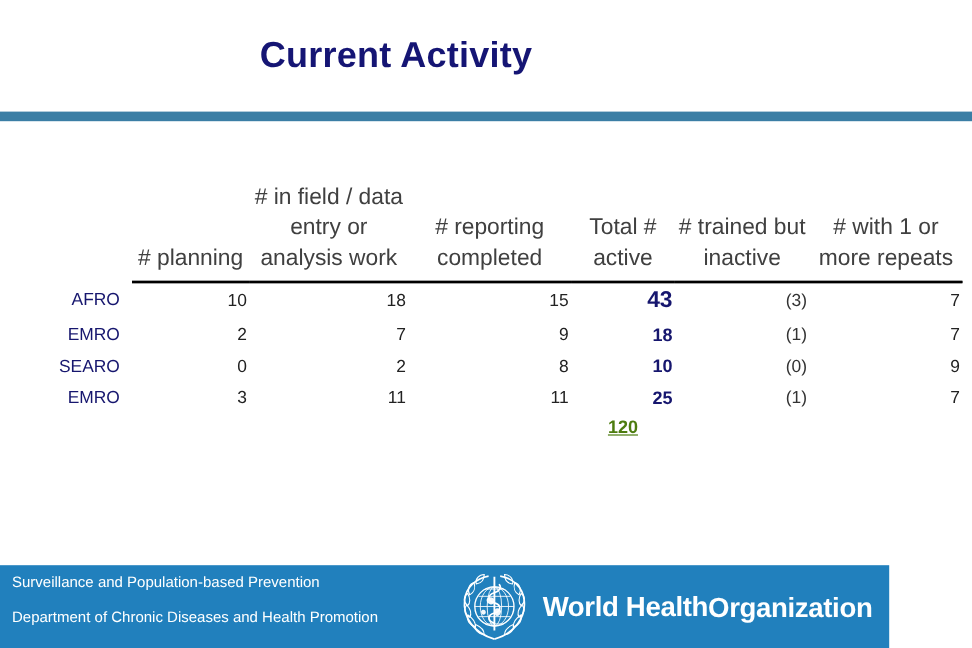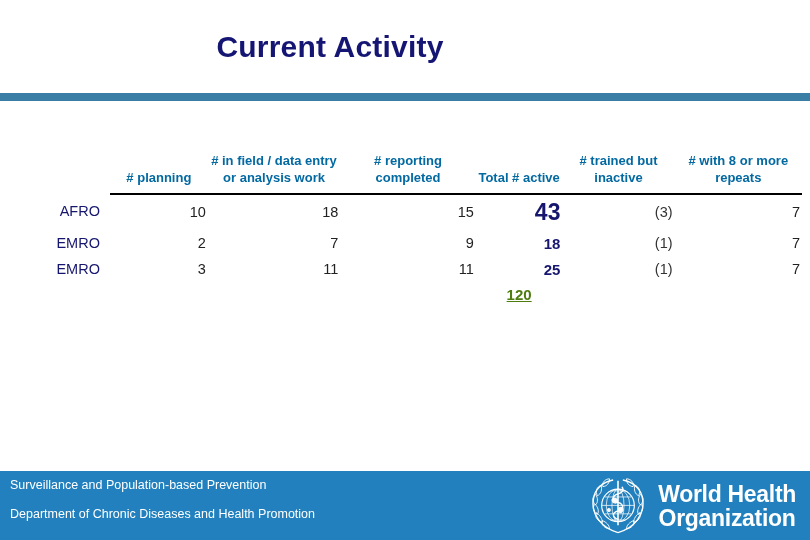--- a/index.html
+++ b/index.html
@@ -53,23 +53,23 @@
   }
   table.data-table col.c-label  { width: 100px; }
   table.data-table col.c-plan   { width: 96px; }
   table.data-table col.c-field  { width: 130px; }
   table.data-table col.c-report { width: 133px; }
   table.data-table col.c-total  { width: 85px; }
   table.data-table col.c-train  { width: 110px; }
   table.data-table col.c-rep    { width: 125px; }
 
   table.data-table thead th {
-    font-weight: bold;
-    font-size: 13px;
-    color: #0369a1;
+    font-weight: normal;
+    font-size: 19px;
+    color: #404040;
     vertical-align: bottom;
     text-align: center;
     padding: 0 2px 6px 2px;
     line-height: 1.33;
   }
   table.data-table thead th.blank-head {
     border-bottom: none;
   }
   table.data-table thead th.ruled {
     border-bottom: 2.4px solid #000000;
@@ -88,21 +88,21 @@
     font-weight: normal;
     color: #16166e;
     font-size: 14.5px;
   }
   table.data-table tbody td.total-col {
     font-weight: bold;
     color: #16166e;
     font-size: 15px;
   }
   table.data-table tbody tr:first-child td.total-col {
-    font-size: 23px;
+    font-size: 19px;
   }
   table.data-table tbody td.paren-col {
     color: #333333;
   }
   table.data-table tfoot td {
     font-size: 14.5px;
     padding: 3px 2px 0 2px;
     text-align: center;
   }
   table.data-table tfoot td.grand-total {
@@ -110,21 +110,21 @@
     color: #4d7c0f;
     font-size: 15px;
     text-decoration: underline;
   }
 
   
   .footer-band {
     position: absolute;
     left: 0;
     top: 471px;
-    width: 810px;
+    width: 741px;
     height: 69px;
     background: #2180bd;
   }
   .footer-lines {
     position: absolute;
     left: 10px;
     top: 8px;
     color: #ffffff;
   }
   .footer-line {
@@ -140,24 +140,22 @@
     position: absolute;
     right: 14px;
     top: 6px;
     display: flex;
     align-items: center;
     gap: 9px;
   }
   .who-emblem { width: 62px; height: 58px; display: block; }
   .who-words {
     display: flex;
-    flex-direction: column;
     justify-content: center;
     line-height: 1.0;
-    align-items: center;
   }
   .who-words .w1, .who-words .w2 {
     color: #ffffff;
     font-weight: bold;
     font-size: 23px;
     letter-spacing: -0.3px;
   }
   .who-words .w2 { margin-top: 1px; }
 </style>
 </head>
@@ -179,41 +177,50 @@
         <col class="c-rep">
     </colgroup>
     <thead>
       <tr>
         <th class="blank-head"></th>
         <th class="ruled"># planning</th>
         <th class="ruled"># in field / data entry or analysis work</th>
         <th class="ruled"># reporting completed</th>
         <th class="ruled">Total # active</th>
         <th class="ruled"># trained but inactive</th>
-        <th class="ruled"># with 8 or more repeats</th>
+        <th class="ruled"># with 1 or more repeats</th>
       </tr>
     </thead>
     <tbody>
       <tr>
         <td class="row-label">AFRO</td>
         <td>10</td>
         <td>18</td>
         <td>15</td>
         <td class="total-col">43</td>
         <td class="paren-col">(3)</td>
         <td>7</td>
       </tr>
       <tr>
         <td class="row-label">EMRO</td>
         <td>2</td>
         <td>7</td>
         <td>9</td>
         <td class="total-col">18</td>
         <td class="paren-col">(1)</td>
         <td>7</td>
+      </tr>
+      <tr>
+        <td class="row-label">SEARO</td>
+        <td>0</td>
+        <td>2</td>
+        <td>8</td>
+        <td class="total-col">10</td>
+        <td class="paren-col">(0)</td>
+        <td>9</td>
       </tr>
       <tr>
         <td class="row-label">EMRO</td>
         <td>3</td>
         <td>11</td>
         <td>11</td>
         <td class="total-col">25</td>
         <td class="paren-col">(1)</td>
         <td>7</td>
       </tr>

